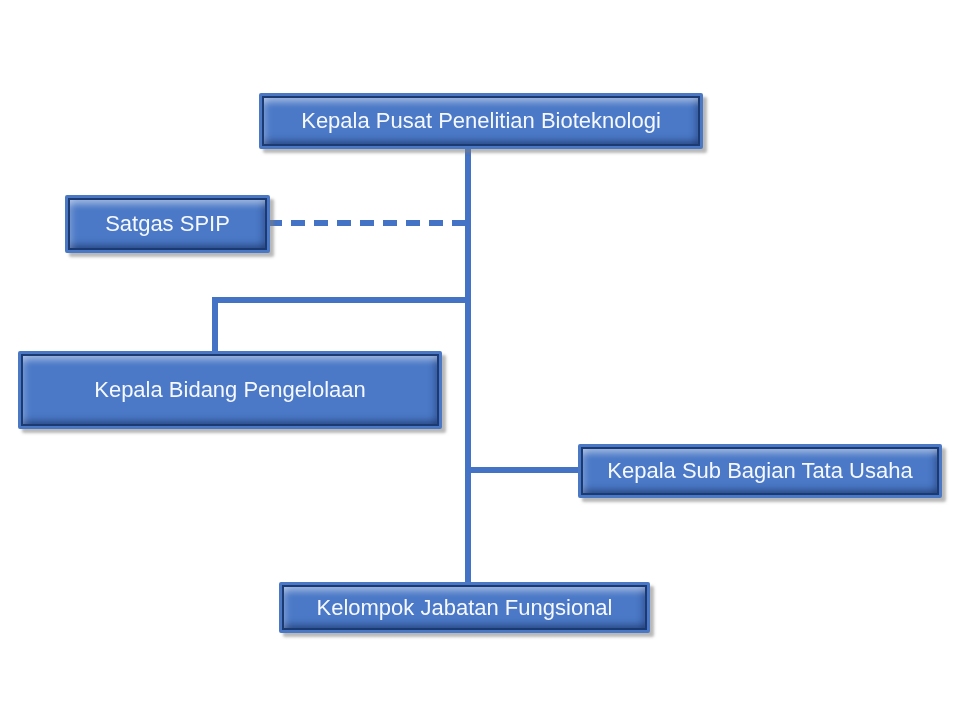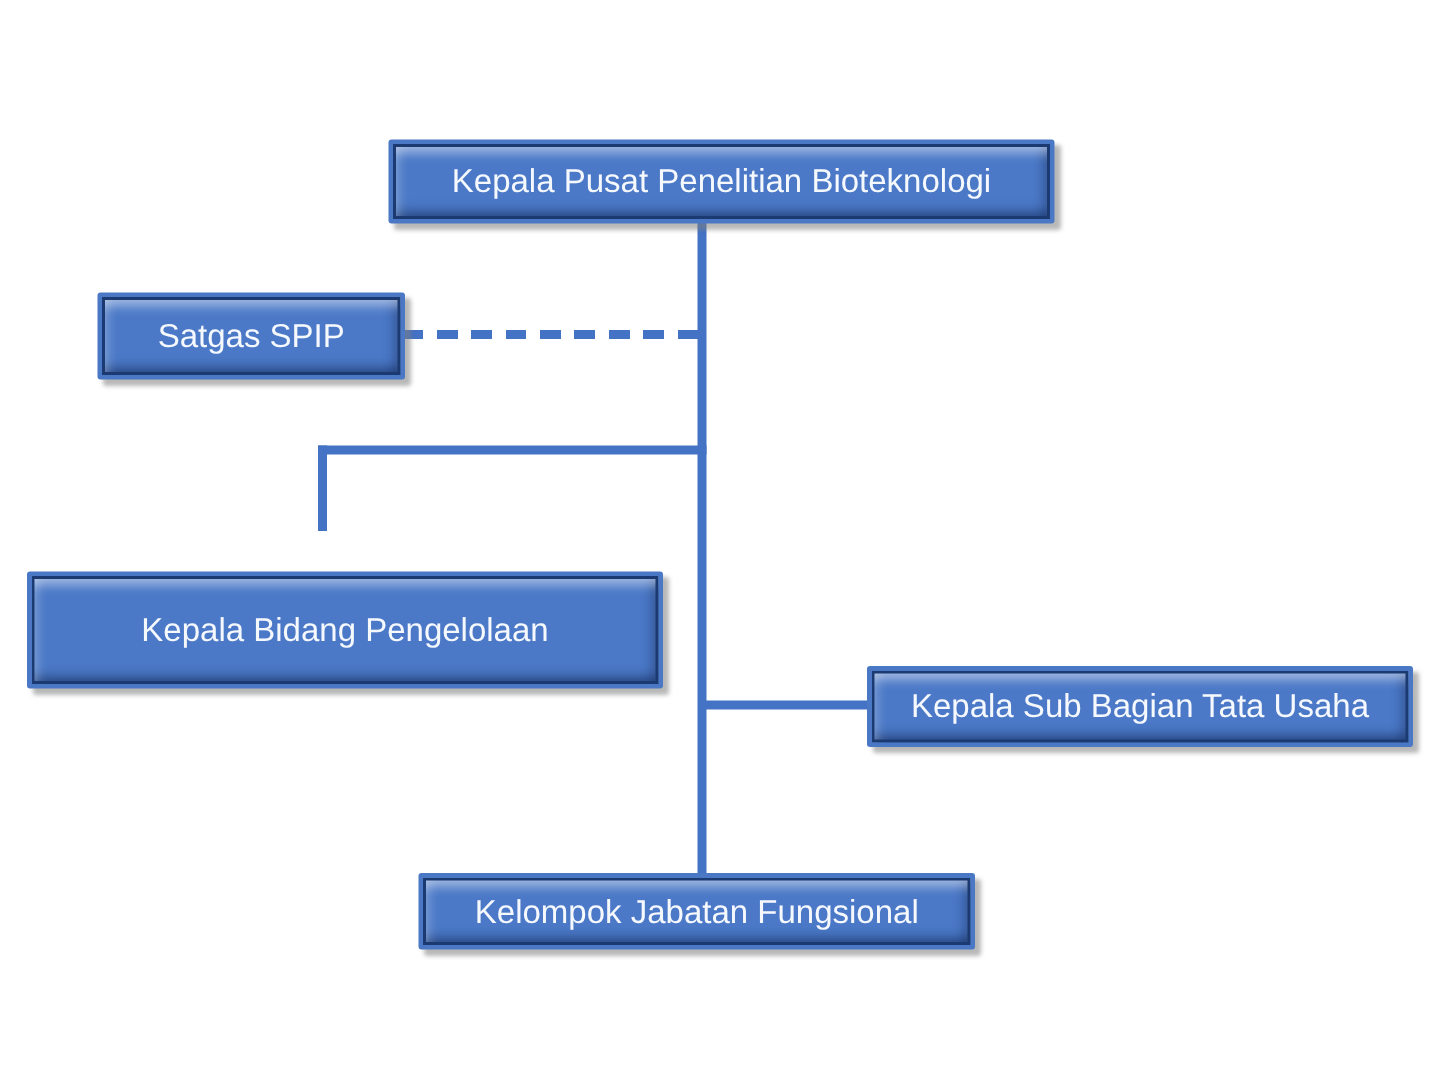--- a/index.html
+++ b/index.html
@@ -50,21 +50,21 @@
     align-items: center;
     justify-content: center;
     text-align: center;
     line-height: 1.25;
   }
   .node .label { white-space: nowrap; }
   .node .label.wrap2 { white-space: normal; }
 
   .node-kepala-pusat     { left: 259px; top: 93px;  width: 444px; height: 56px; }
   .node-satgas-spip      { left: 65px;  top: 195px; width: 205px; height: 58px; }
-  .node-kepala-bidang    { left: 18px;  top: 351px; width: 424px; height: 78px; margin-top: 30px; }
+  .node-kepala-bidang    { left: 18px;  top: 351px; width: 424px; height: 78px; }
   .node-kepala-sub       { left: 578px; top: 444px; width: 364px; height: 54px; }
   .node-kelompok         { left: 279px; top: 582px; width: 371px; height: 51px; }
 </style>
 </head>
 <body>
 
 <div class="slide">
 
   <div class="conn conn-trunk"></div>
   <div class="conn conn-dash"></div>

